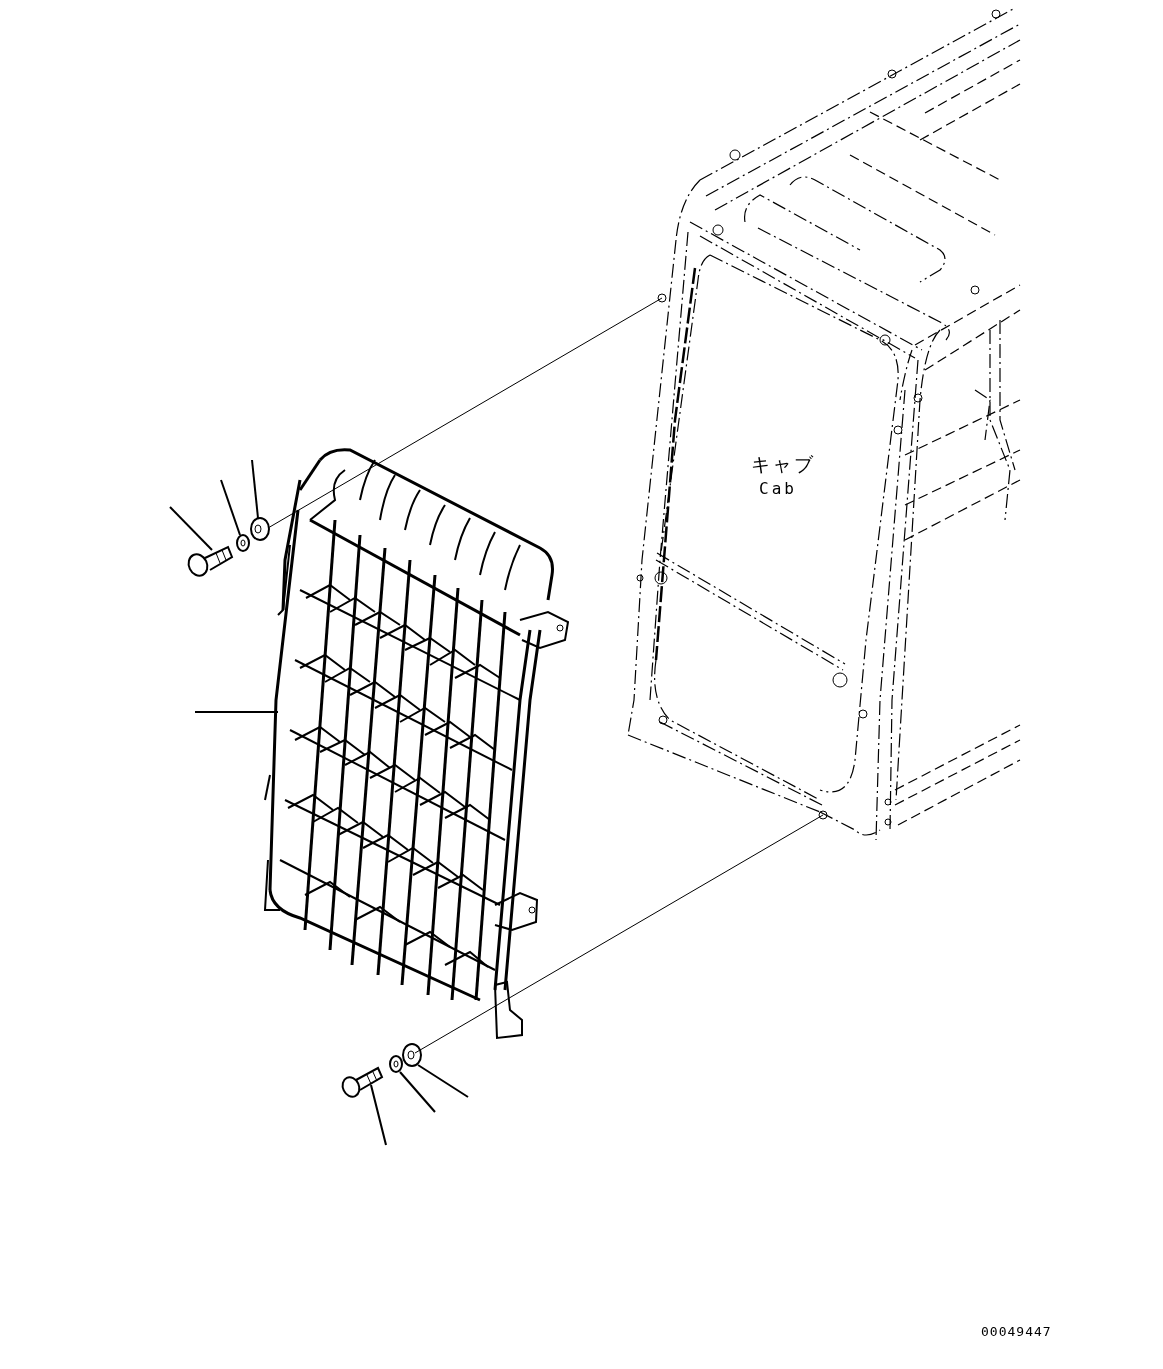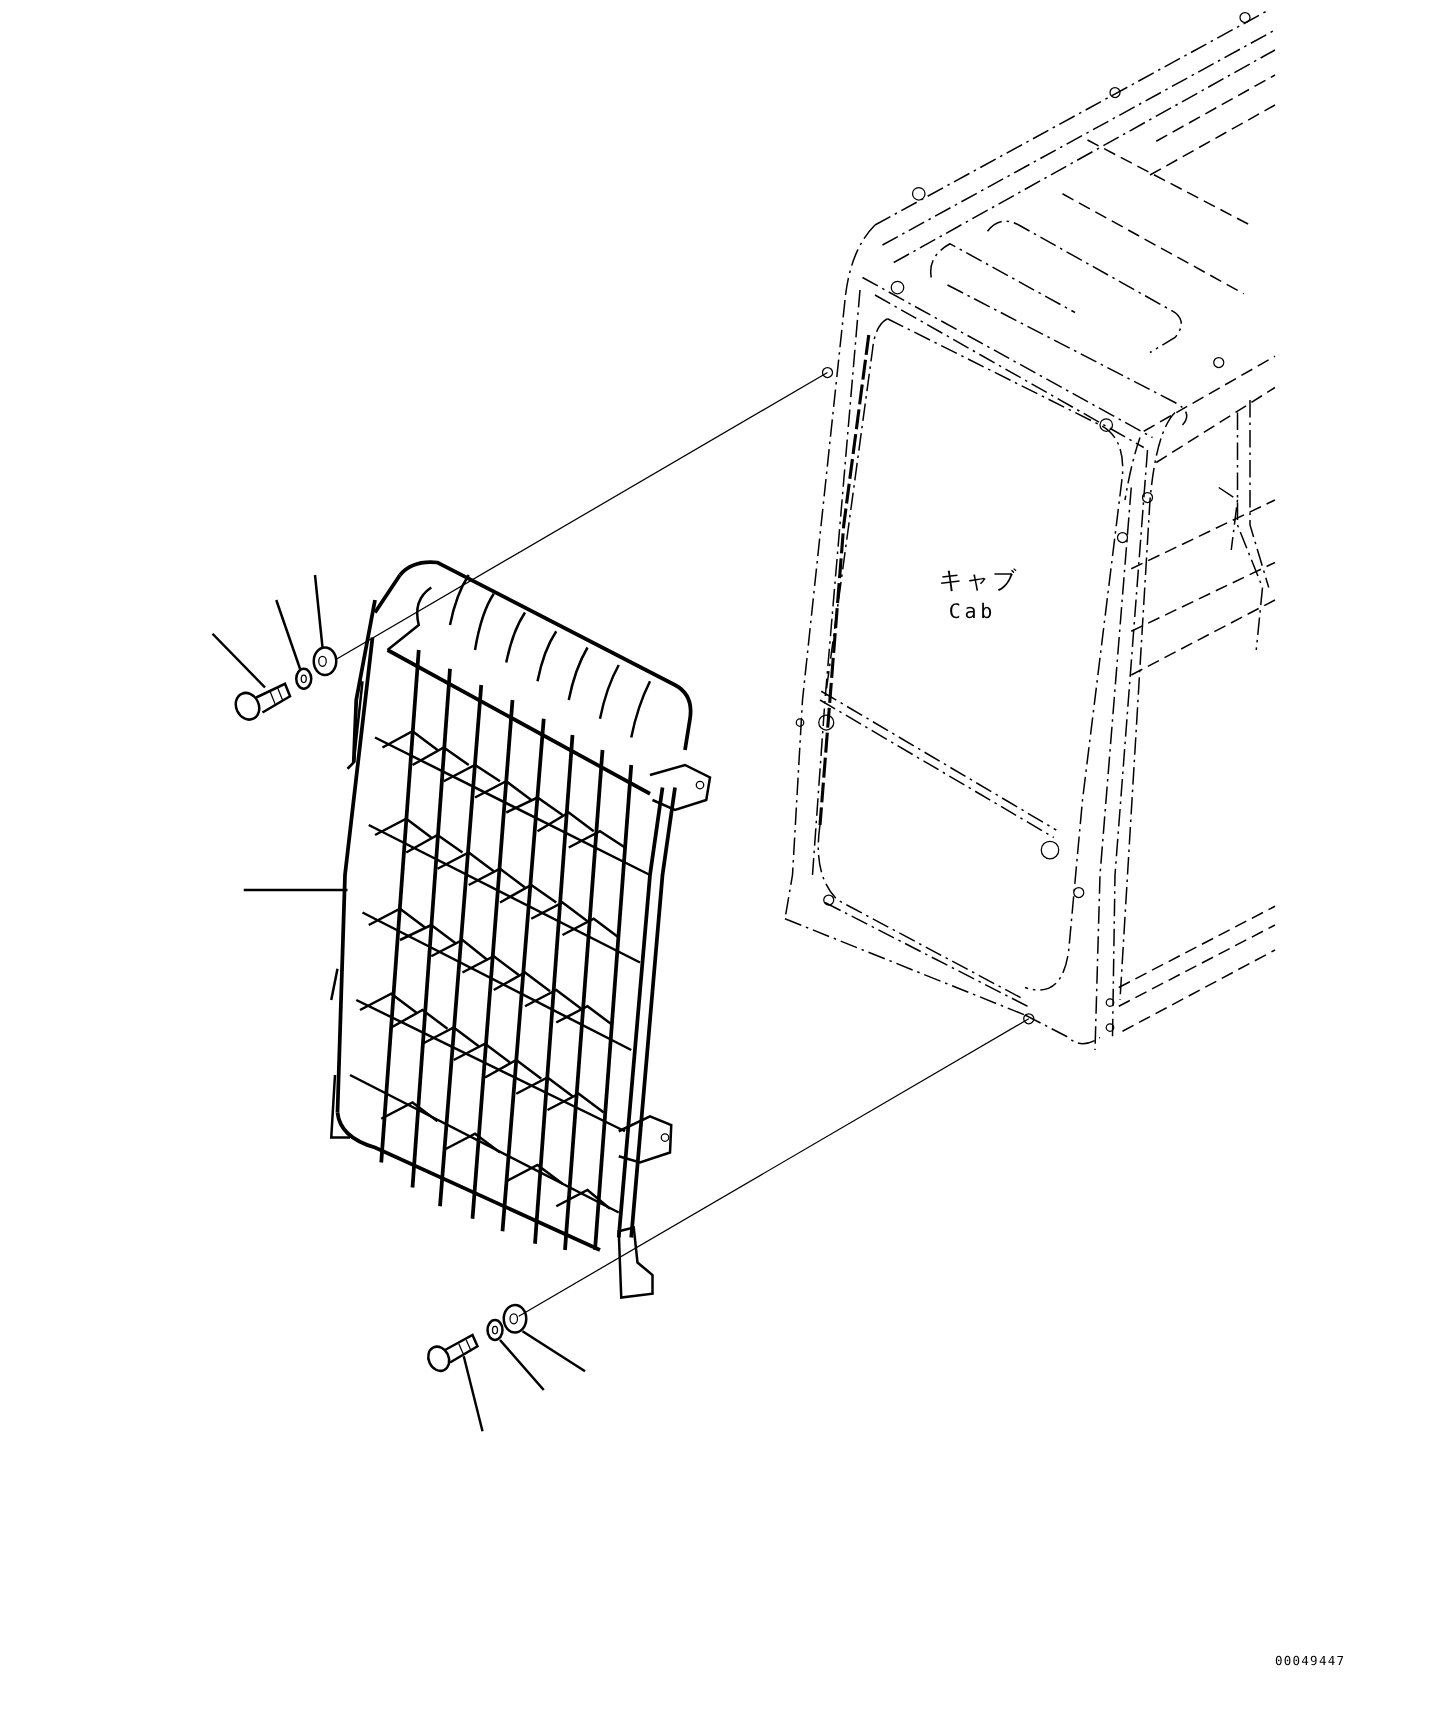--- a/index.html
+++ b/index.html
@@ -1,21 +1,21 @@
 <!DOCTYPE html>
 <html><head>
   <meta charset="utf-8">
   <style>
     html, body { margin: 0; padding: 0; background: #ffffff; }
     body { width: 1163px; height: 1369px; position: relative; overflow: hidden; font-family: "DejaVu Sans Mono", monospace; }
     #canvas { position: absolute; left: 0; top: 0; width: 1163px; height: 1355px; }
     .label { position: absolute; color: #000; font-family: "DejaVu Sans Mono", "Liberation Mono", monospace; line-height: 1; white-space: nowrap; }
     .cab-jp { left: 751px; top: 455px; font-size: 19px; letter-spacing: 2px; }
     .cab-en { left: 759px; top: 481px; font-size: 16px; letter-spacing: 3px; }
-    .drawing-id { left: 1020px; top: 1325px; font-size: 10px; letter-spacing: 1px; }
+    .drawing-id { left: 981px; top: 1325px; font-size: 13px; letter-spacing: 1px; }
     svg .thin { stroke: #000; stroke-width: 1; fill: none; }
     svg .med { stroke: #000; stroke-width: 2; fill: none; }
     svg .thick { stroke: #000; stroke-width: 3; fill: none; }
     svg .dash { stroke: #000; stroke-width: 1.2; fill: none; stroke-dasharray: 14 4 2 4; }
     svg .dash2 { stroke: #000; stroke-width: 1.2; fill: none; stroke-dasharray: 10 5; }
     svg .dashthick { stroke: #000; stroke-width: 2.5; fill: none; stroke-dasharray: 16 4; }
     svg .fillw { fill: #fff; }
   </style>
 </head>
 <body>

